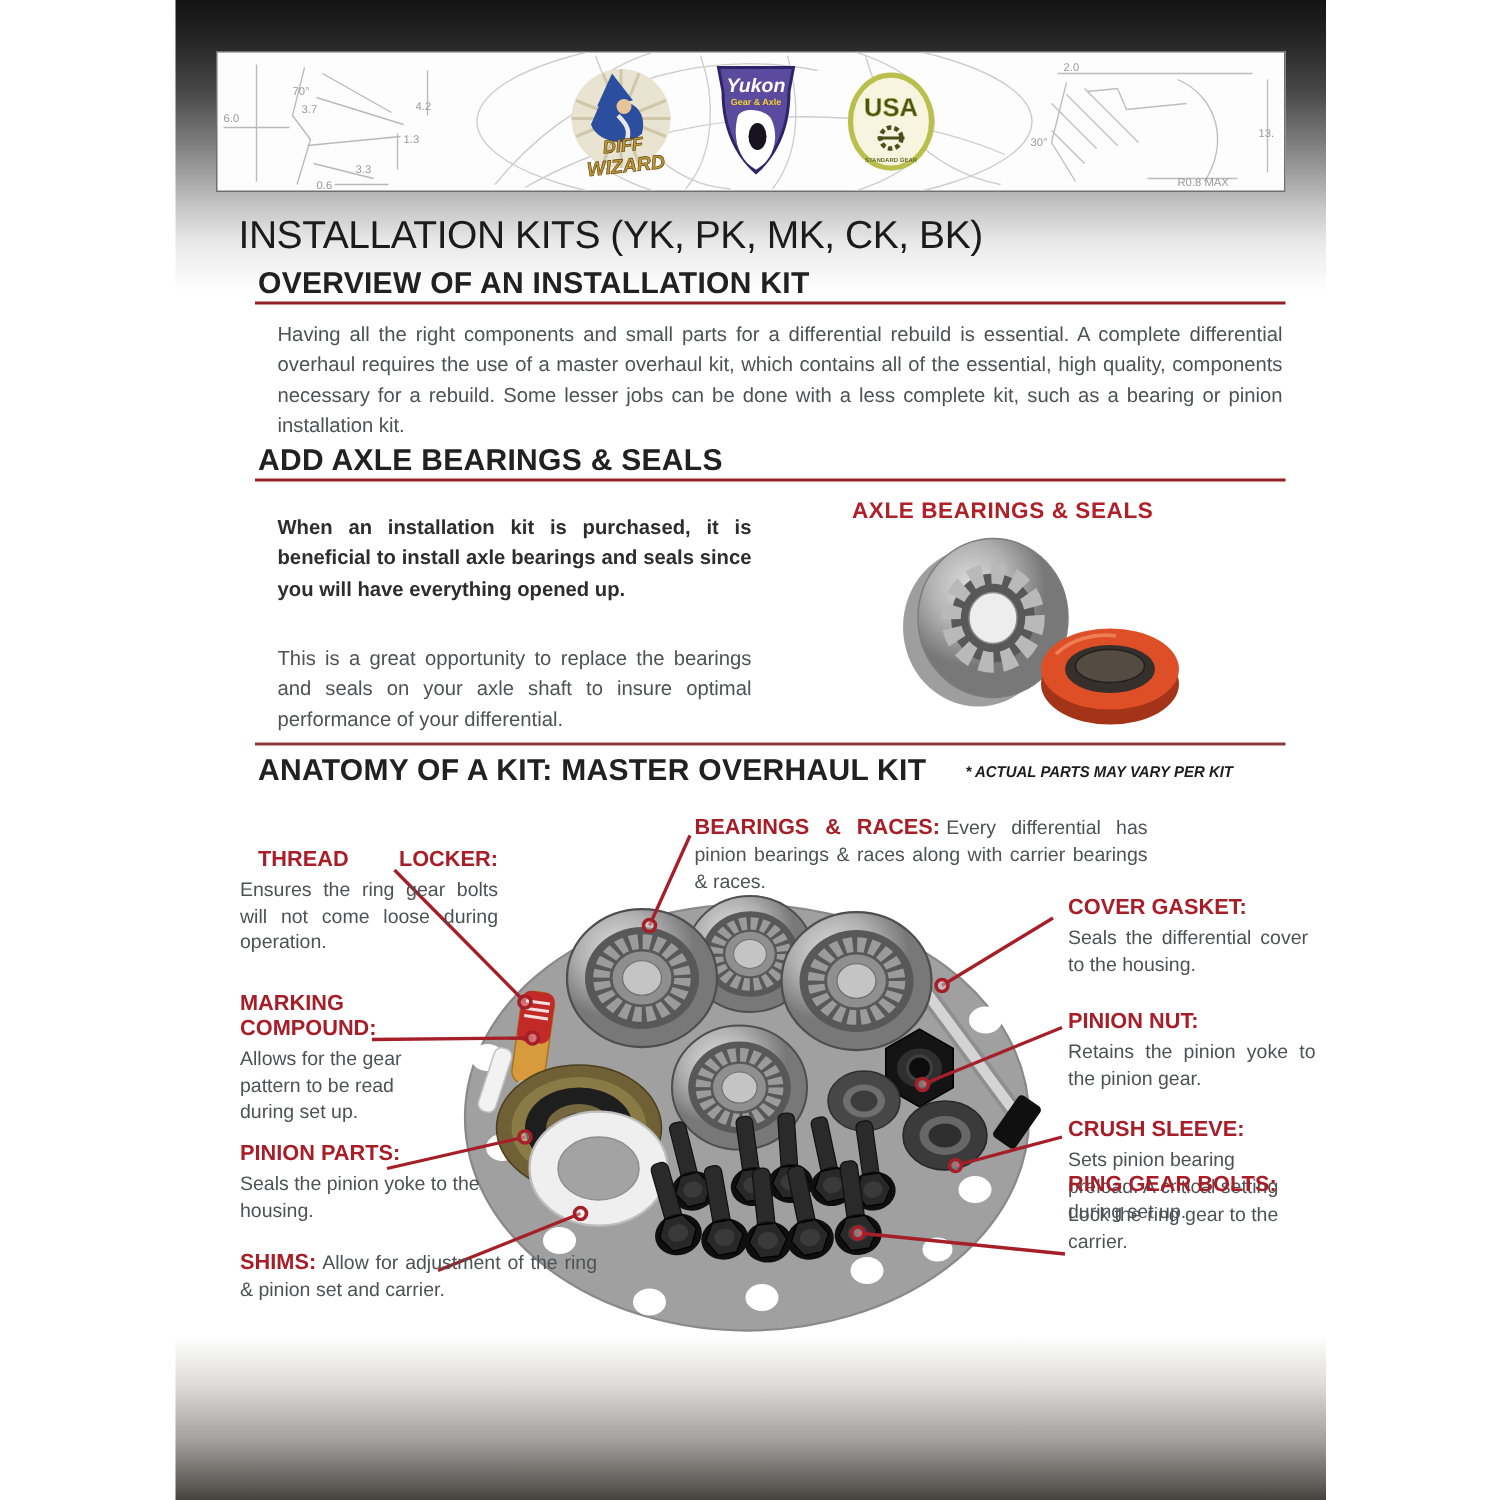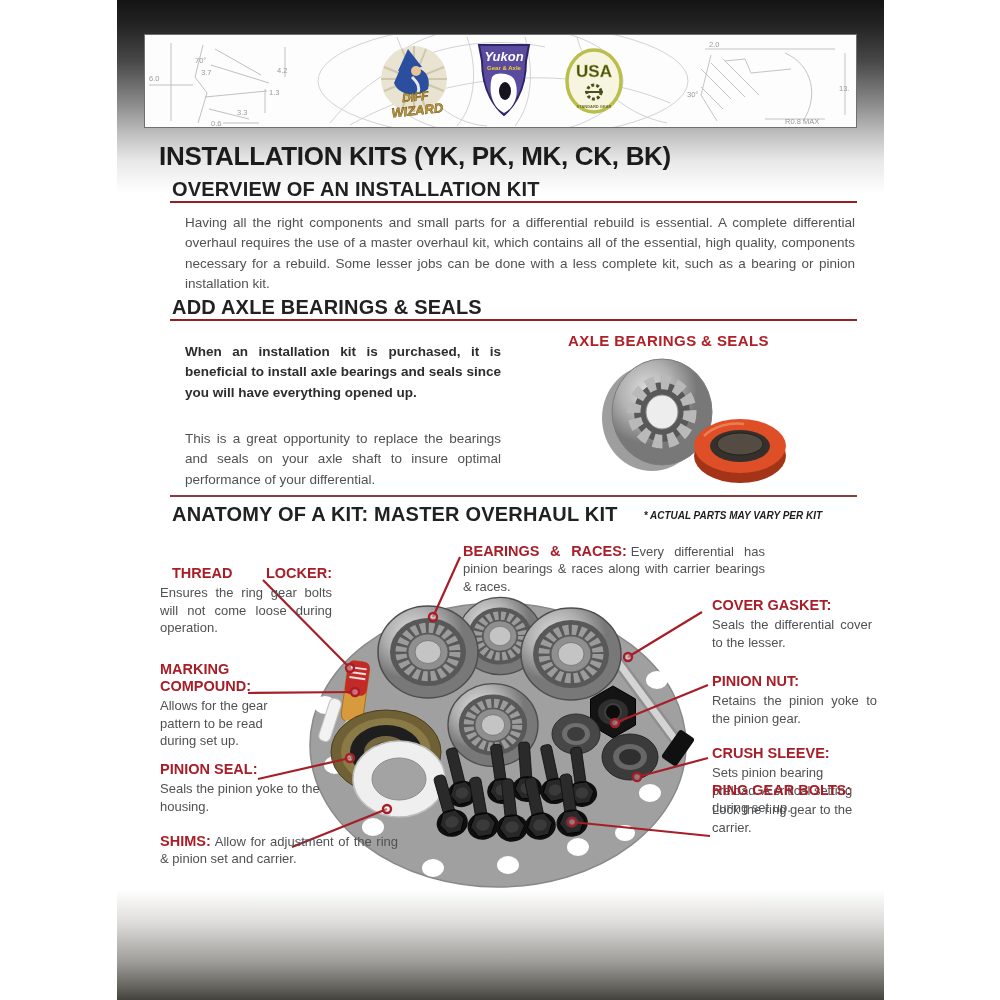--- a/index.html
+++ b/index.html
@@ -4,21 +4,21 @@
 <style>
   html,body{margin:0;padding:0;background:#fff;}
   .page{position:relative;width:1000px;height:1000px;background:#fff;overflow:hidden;
         font-family:"Liberation Sans","DejaVu Sans",sans-serif;}
   .band-top{position:absolute;left:117px;top:0;width:767px;height:202px;
     background:linear-gradient(180deg,#141414 0%,#232323 12%,#474747 30%,#8d8d8d 52%,#c5c5c5 68%,#e9e9e9 80%,#ffffff 96%);}
   .band-bottom{position:absolute;left:117px;top:890px;width:767px;height:110px;
     background:linear-gradient(180deg,#ffffff 0%,#dddcda 30%,#a09e9a 65%,#605e59 90%,#44423d 100%);}
   .header-strip{position:absolute;left:144px;top:34px;width:713px;height:94px;background:#fdfdfd;
     border:1px solid #6f6f6f;box-sizing:border-box;}
-  .page-title{position:absolute;left:159px;top:141px;font-size:26px;font-weight:bold;color:#1b1b1b;letter-spacing:-0.3px;}
+  .page-title{position:absolute;left:159px;top:141px;font-size:26px;font-weight:normal;color:#1b1b1b;letter-spacing:-0.3px;}
   .sec-head{position:absolute;font-size:20px;font-weight:bold;color:#212121;letter-spacing:0.2px;}
   .red-rule{position:absolute;height:2px;background:#941f24;}
   .body-text{position:absolute;font-size:13.5px;color:#4f5153;line-height:1.5;text-align:justify;}
   .body-bold{color:#2d2d2d;font-weight:bold;}
   .img-label{position:absolute;font-size:15px;font-weight:bold;color:#b02027;letter-spacing:0.4px;text-align:right;}
   .note{position:absolute;font-size:10.5px;font-weight:bold;font-style:italic;color:#1c1c1c;
         text-align:right;transform:scaleX(0.95);transform-origin:right;}
   .callout{position:absolute;z-index:3;}
   .co-title{font-size:14.5px;font-weight:bold;color:#a81e28;line-height:1.18;}
   .co-title.stretch{text-align:justify;text-align-last:justify;margin-left:12px;}
@@ -293,31 +293,31 @@
     <div class="co-title stretch">THREAD LOCKER:</div>
     <div class="co-body">Ensures the ring gear bolts will not come loose during operation.</div>
   </div>
 
   <div class="callout" style="left:160px;top:661px;width:140px;">
     <div class="co-title">MARKING COMPOUND:</div>
     <div class="co-body" style="text-align:left;">Allows for the gear pattern to be read during set up.</div>
   </div>
 
   <div class="callout" style="left:160px;top:761px;width:160px;">
-    <div class="co-title">PINION SEAL:</div>
+    <div class="co-title">PINION PARTS:</div>
     <div class="co-body" style="text-align:left;">Seals the pinion yoke to the housing.</div>
   </div>
 
   <div class="callout co-inline" style="left:160px;top:833px;width:238px;">
     <span class="co-title">SHIMS:</span><span class="co-body">Allow for adjustment of the ring &amp; pinion set and carrier.</span>
   </div>
 
   <div class="callout" style="left:712px;top:597px;width:160px;">
     <div class="co-title">COVER GASKET:</div>
-    <div class="co-body">Seals the differential cover to the lesser.</div>
+    <div class="co-body">Seals the differential cover to the housing.</div>
   </div>
 
   <div class="callout" style="left:712px;top:673px;width:165px;">
     <div class="co-title">PINION NUT:</div>
     <div class="co-body">Retains the pinion yoke to the pinion gear.</div>
   </div>
 
   <div class="callout" style="left:712px;top:745px;width:155px;">
     <div class="co-title">CRUSH SLEEVE:</div>
     <div class="co-body" style="text-align:left;">Sets pinion bearing preload. A critical setting during set up.</div>

